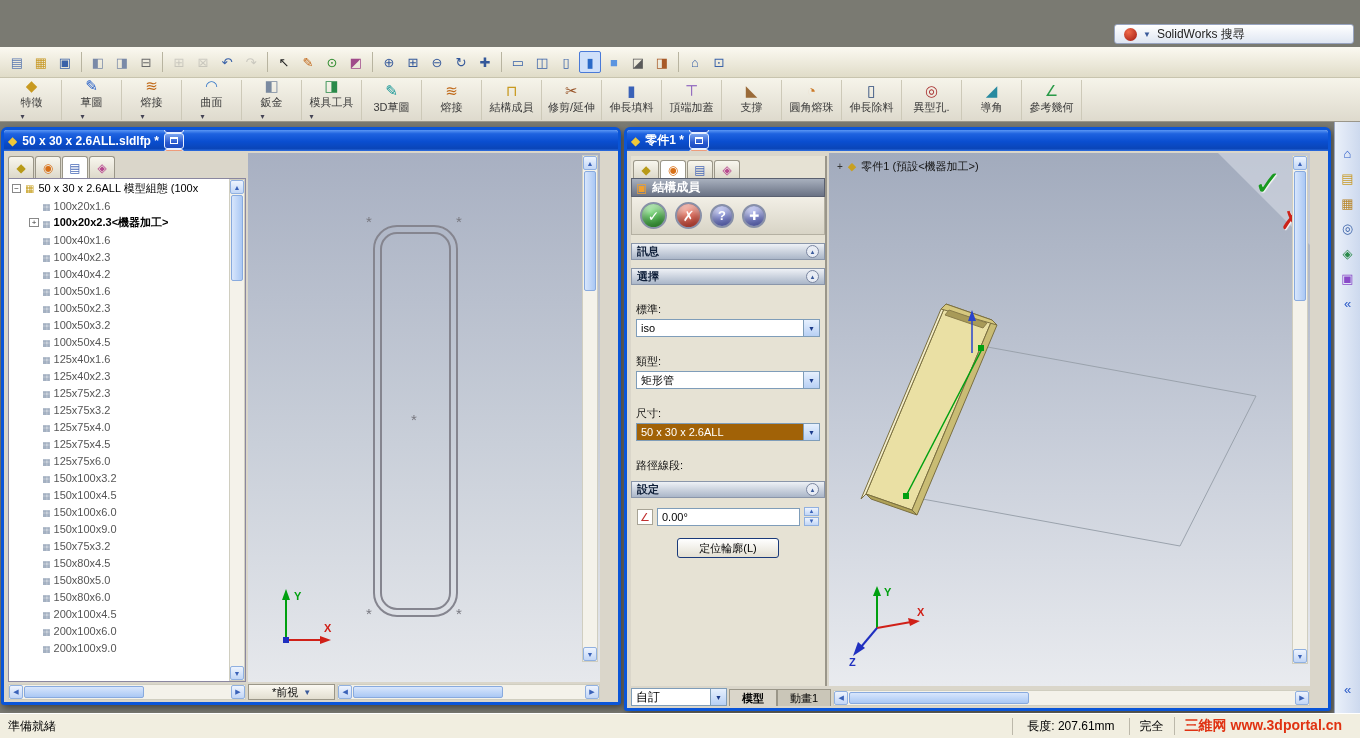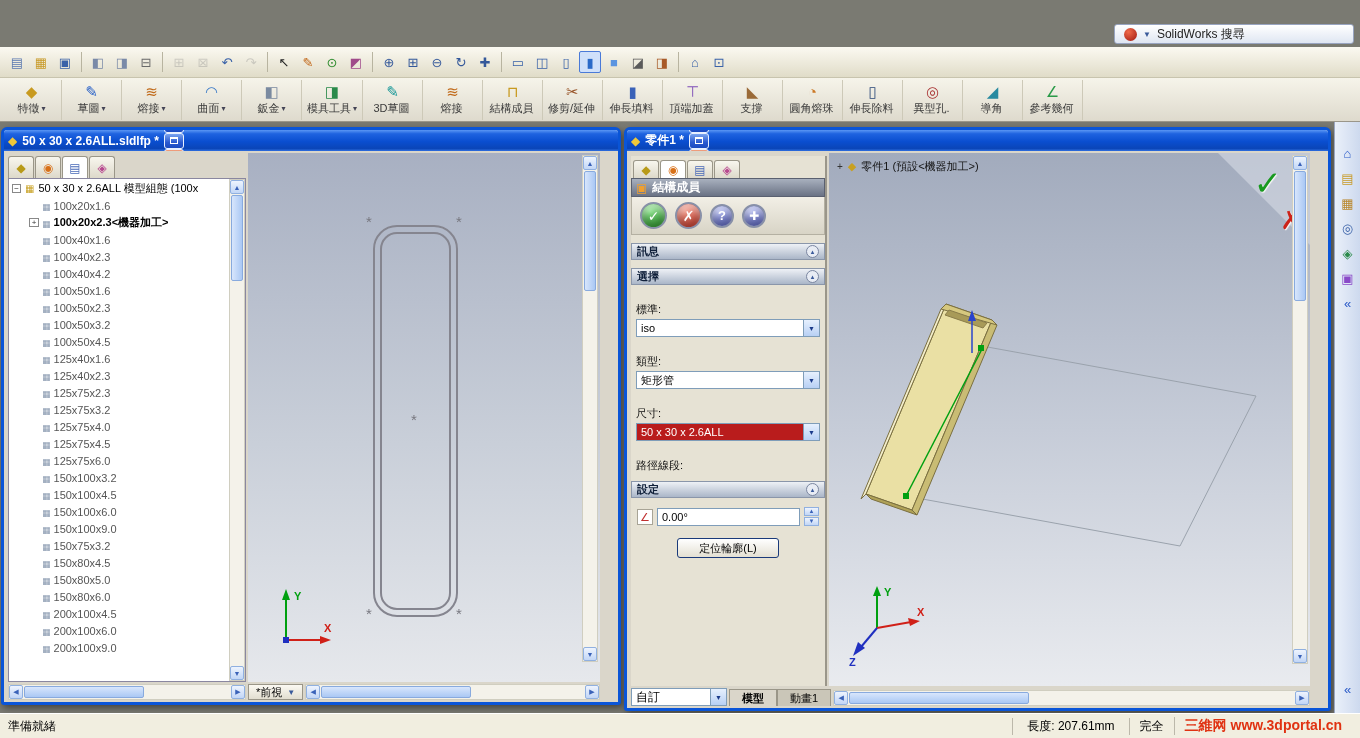--- a/index.html
+++ b/index.html
@@ -48,21 +48,21 @@
   .tsep{ width:1px; height:20px; background:#b8b4a0; margin:0 3px; }
 
   
   .toolbar-cmd{ position:absolute; left:0; top:78px; width:1360px; height:44px;
     background:linear-gradient(#f6f4ea,#dedacd); border-bottom:1px solid #9a968a;
     display:flex; align-items:center; padding:0 2px; }
   .cmdbtn{ min-width:60px; height:40px; display:flex; flex-direction:column; align-items:center;
     justify-content:center; gap:2px; padding:0 5px; font-size:11px; color:#3a3a3a;
     border-right:1px solid #cdc9b8; }
   .cmdbtn .cicon{ font-size:15px; line-height:1; }
-  .cmdbtn .clabel{ display:flex; align-items:center; gap:2px; white-space:nowrap; }
+  .cmdbtn .clabel{ display:flex; align-items:flex-start; gap:2px; white-space:nowrap;flex-direction:column; }
   .cmdbtn .arr{ font-size:8px; color:#445; }
 
   
   .win{ position:absolute; border:3px solid #0a55d8; border-radius:6px 6px 3px 3px; overflow:hidden;
     background:#d9d5c9; box-shadow:2px 3px 7px rgba(0,0,0,.45); }
   .winL{ left:1px; top:127px; width:620px; height:578px; }
   .winR{ left:624px; top:127px; width:707px; height:584px; }
   .wtitle{ height:21px; background:linear-gradient(180deg,#5a96f4 0%,#1f63e0 18%,#0a4ed0 55%,#0a45b8 88%,#2f6fe0 100%);
     display:flex; align-items:center; gap:5px; padding:0 4px; color:#fff; font-weight:bold; }
   .wt-icon{ font-size:12px; line-height:1; }
@@ -107,21 +107,21 @@
     background:linear-gradient(180deg,#a8b0c2 0%,#c9cfd9 55%,#e6e8ec 100%); overflow:hidden; }
   .sk-outer{ position:absolute; left:125px; top:72px; width:85px; height:392px;
     border:2px solid #85858f; border-radius:24px; }
   .sk-inner{ position:absolute; left:132px; top:79px; width:71px; height:378px;
     border:2px solid #85858f; border-radius:17px; }
   .mark{ position:absolute; color:#77777f; font-size:15px; }
   .mark::before{ content:"*"; }
   .canvas-vscroll{ right:2px; top:2px; bottom:20px; }
   .lbottom{ position:absolute; left:4px; right:18px; bottom:2px; height:16px; display:flex; gap:2px; }
   .viewtab{ display:flex; align-items:center; height:16px; border:1px solid #9a9688;
-    background:linear-gradient(#fbf9f2,#e2ded0); padding:0 7px; gap:5px; font-size:11px; flex:none; }
+    background:linear-gradient(#fbf9f2,#e2ded0); padding:0 23px; gap:5px; font-size:11px; flex:none; }
 
   
   .pm{ position:absolute; left:4px; top:5px; width:196px; bottom:22px; background:#e6e2d4;
     font-size:11px; border-right:2px solid #9a968a; padding:0 0 0 0; }
   .pm-header{ height:19px; background:linear-gradient(#a8b0be,#6a7284); border:1px solid #5a6070;
     display:flex; align-items:center; gap:5px; padding:0 4px; color:#fff; font-weight:bold; font-size:12px; }
   .pm-hicon::before{ content:"▣"; color:#f0a030; }
   .pm-actions{ height:38px; background:linear-gradient(#f2efe6,#d8d4c6); border:1px solid #b4b0a2;
     border-top:0; display:flex; align-items:center; gap:8px; padding:0 8px; }
   .pmbtn{ width:27px; height:27px; border-radius:50%; display:flex; align-items:center; justify-content:center;
@@ -139,21 +139,21 @@
   .pmbtn.pin::before{ content:"✚"; }
   .sec{ height:17px; background:linear-gradient(#eef1f6,#aab6c8); border:1px solid #8a96aa;
     display:flex; align-items:center; padding:0 5px; color:#10203a; font-weight:bold; margin-top:8px; }
   .sec .chev{ margin-left:auto; width:13px; height:13px; border:1px solid #7a86a0; border-radius:50%;
     background:#e8ecf4; color:#3a5a9a; font-size:7px; line-height:11px; text-align:center; }
   .sec .chev::before{ content:"▴"; }
   .msg{ background:#ffffa0; border:1px solid #cfcf90; border-top:0; padding:4px 5px; line-height:1.45; }
   .fld-label{ margin:17px 5px 2px; color:#111; }
   .combo{ height:18px; margin:0 5px; background:#fff; border:1px solid #7f9db9; display:flex; }
   .combo .cval{ flex:1; display:flex; align-items:center; padding-left:4px; overflow:hidden; white-space:nowrap; }
-  .combo.sel .cval{ background:#b91c1c; color:#fff; }
+  .combo.sel .cval{ background:#a16207; color:#fff; }
   .combo .cbtn{ width:16px; background:linear-gradient(#e6f0fe,#b8d0f4); border-left:1px solid #7f9db9;
     color:#1a3a8a; font-size:7px; display:flex; align-items:center; justify-content:center; flex:none; }
   .pathlist{ height:60px; margin:2px 5px 0; background:#ff8888; border:1px solid #7f9db9; }
   .prow{ height:15px; background:#2a5ac8; color:#fff; padding-left:4px; line-height:15px;
     white-space:nowrap; overflow:hidden; }
   .setrow{ display:flex; align-items:center; gap:4px; margin:9px 6px 0; }
   .angle-icon{ width:16px; height:16px; border:1px solid #a8a496; background:#fff; color:#c03030;
     font-size:11px; text-align:center; line-height:14px; flex:none; }
   .angle-icon::before{ content:"∠"; }
   .angle-input{ flex:1; height:18px; background:#fff; border:1px solid #7f9db9; display:flex;

